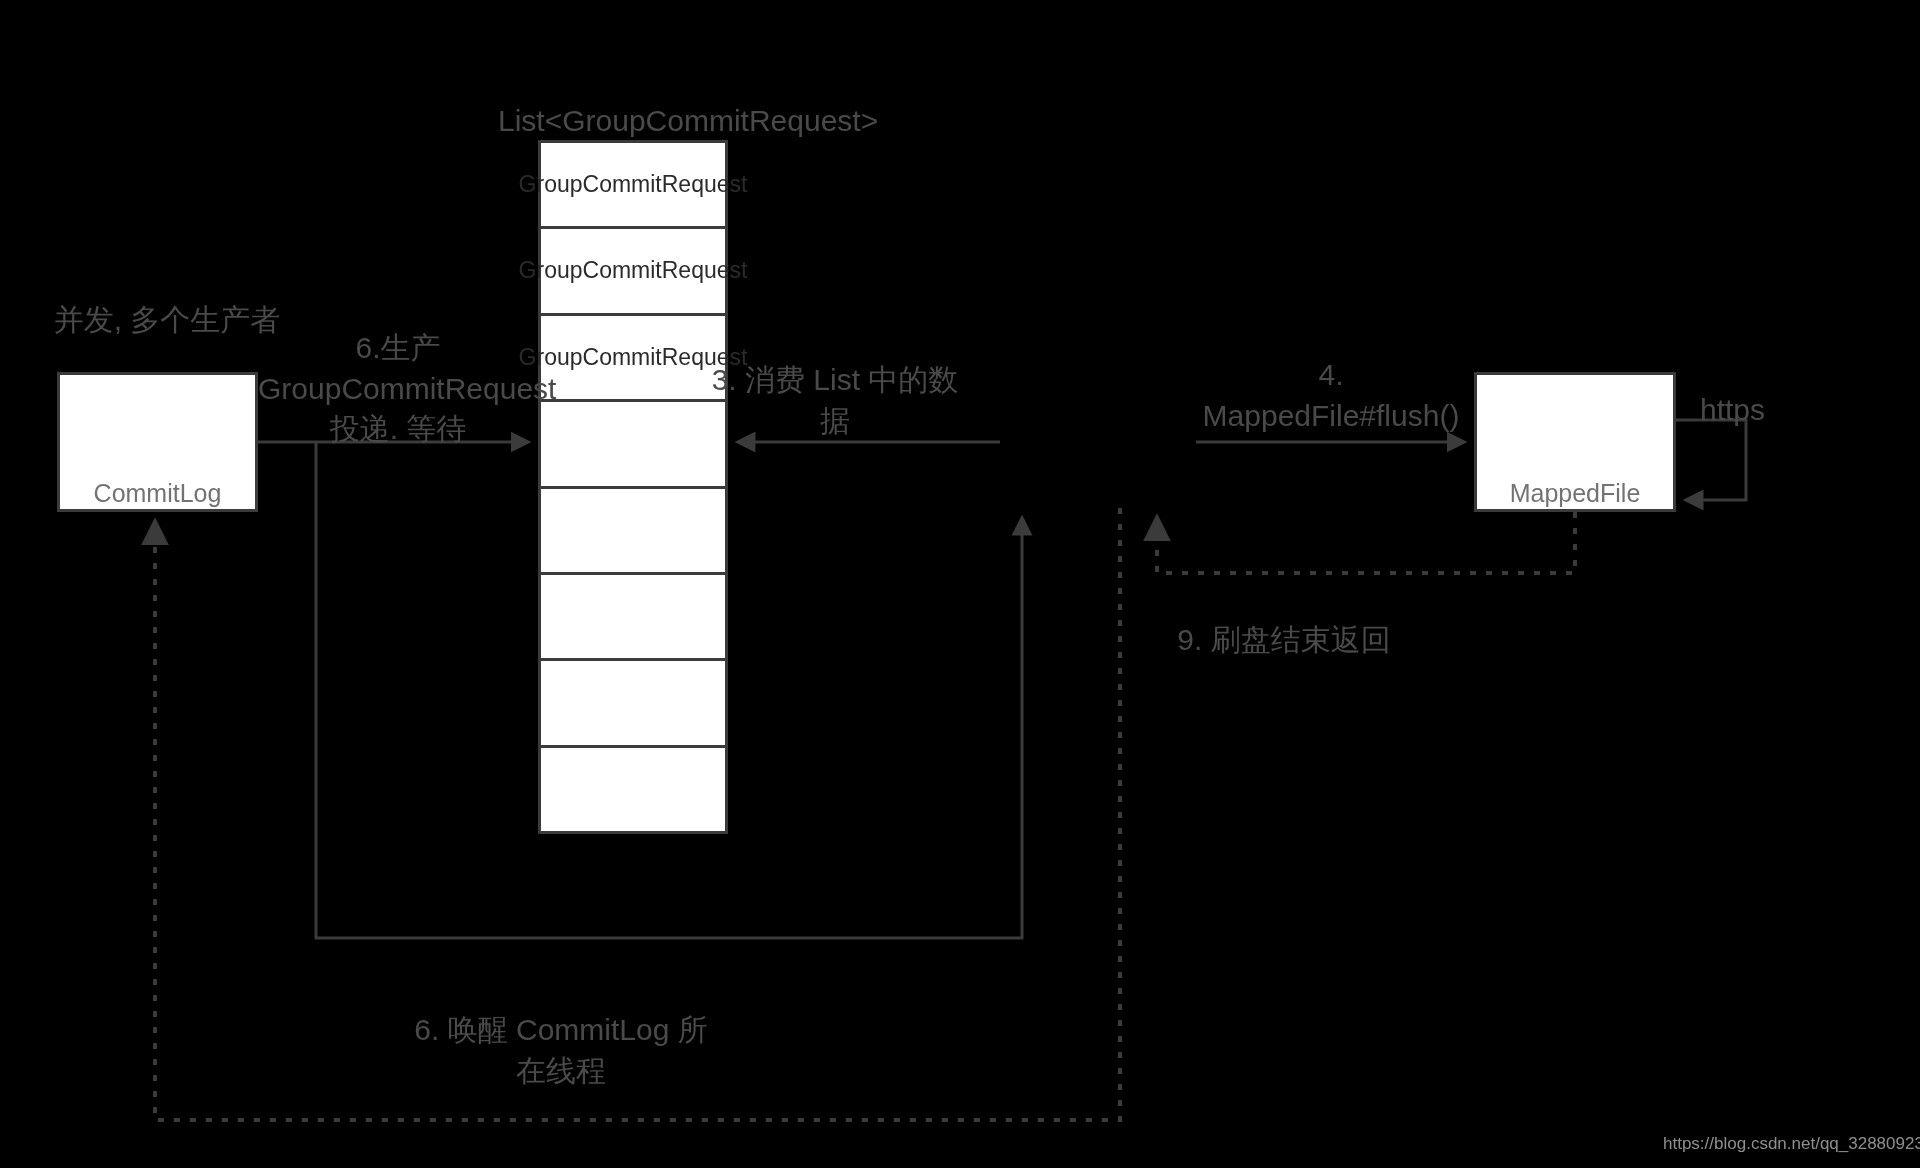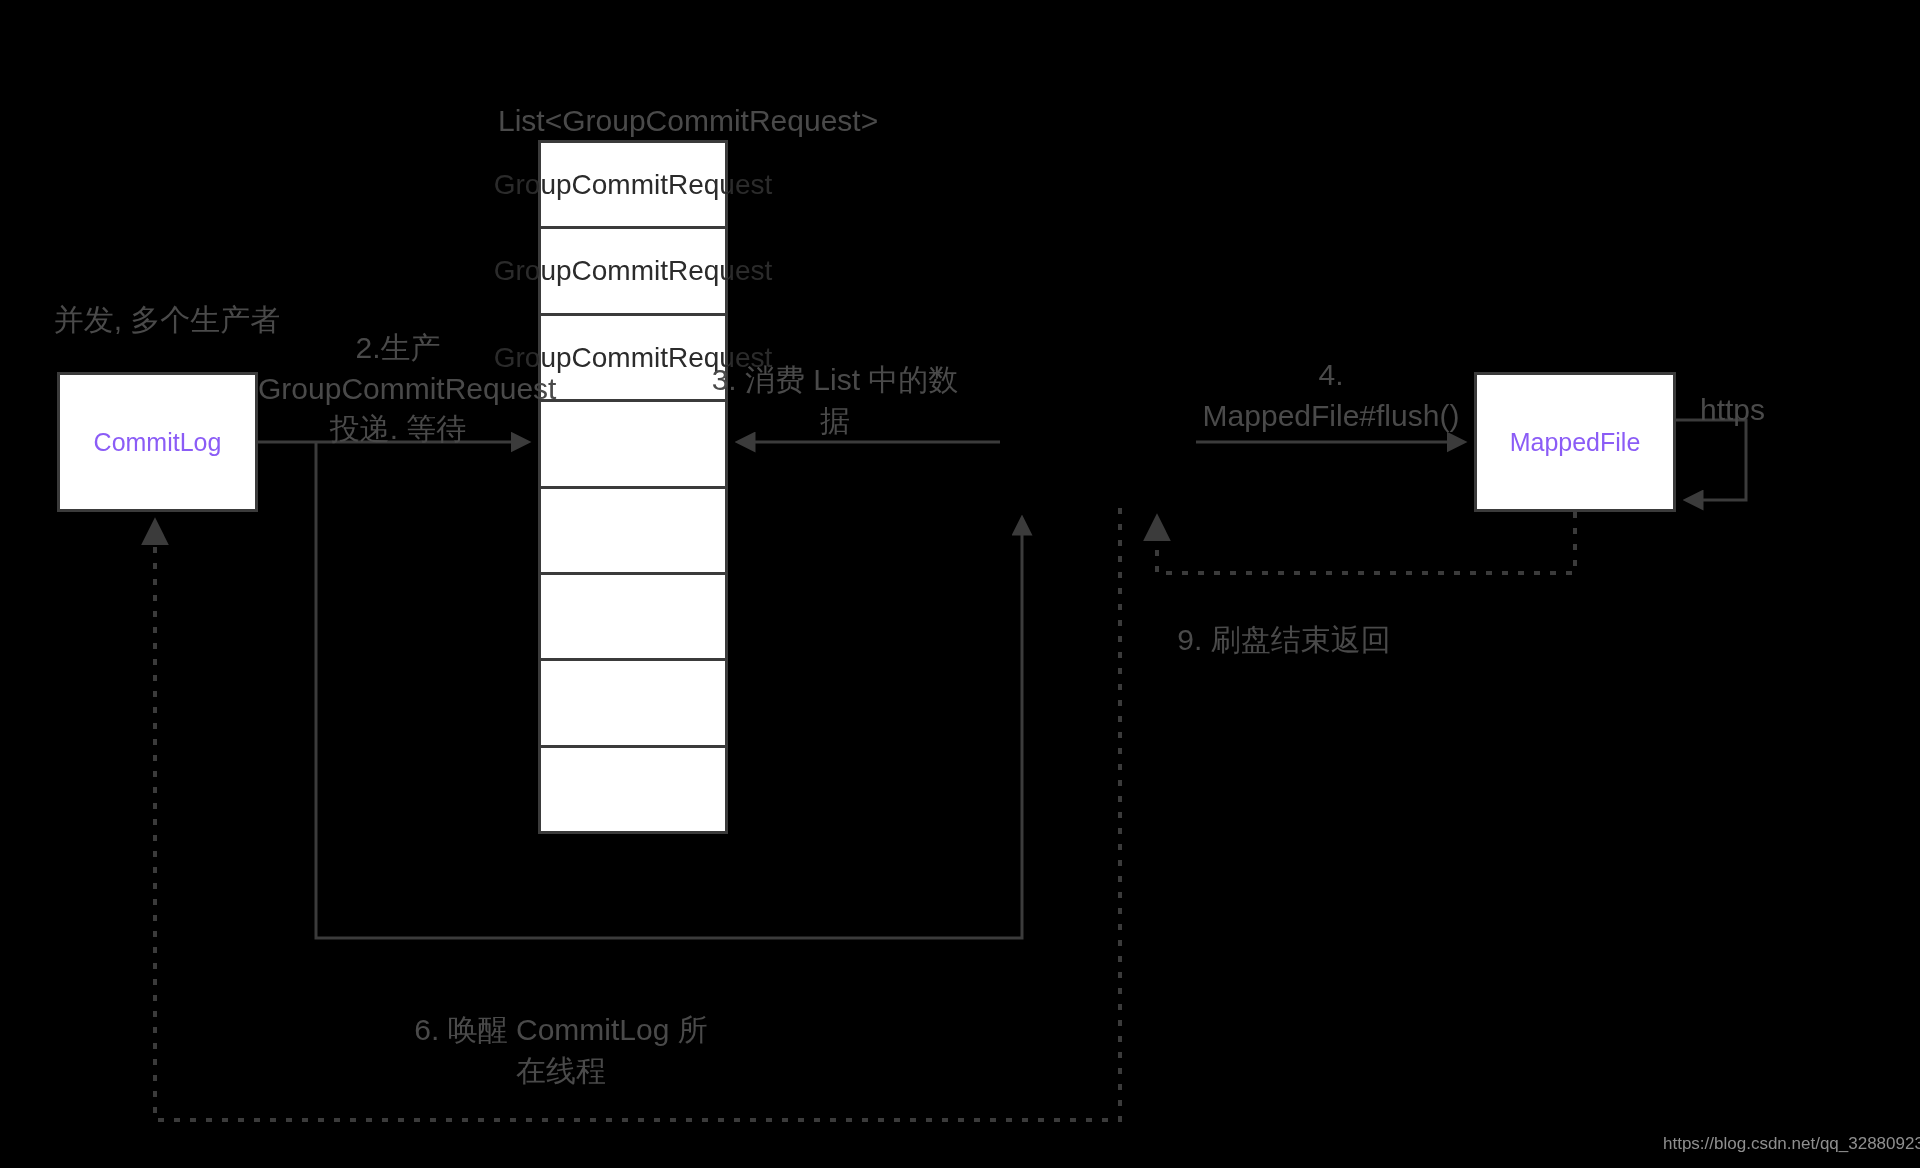--- a/index.html
+++ b/index.html
@@ -2,29 +2,29 @@
 <html><head>
 <meta charset="utf-8">
 <style>
   html,body{margin:0;padding:0;background:#000;}
   body{width:1920px;height:1168px;position:relative;overflow:hidden;
        font-family:"Liberation Sans","DejaVu Sans",sans-serif;}
   #stage{position:absolute;left:0;top:0;width:1920px;height:1168px;}
   svg.layer{position:absolute;left:0;top:0;width:1920px;height:1168px;}
 
   .node{position:absolute;background:#ffffff;border:3px solid #3b3b3b;
-        box-sizing:border-box;display:flex;align-items:center;justify-content:center;
-        text-align:center;color:#8b5cf6;font-size:25px;line-height:1.28;}
+        box-sizing:border-box;display:flex;align-items:flex-end;justify-content:center;
+        text-align:center;color:#737373;font-size:25px;line-height:1.28;}
   .node span{display:block;padding:0 6px;}
 
   .listwrap{position:absolute;border:3px solid #3b3b3b;background:#ffffff;
             box-sizing:border-box;display:flex;flex-direction:column;}
   .cell{flex:1 1 0;box-sizing:border-box;border-bottom:3px solid #3b3b3b;
         display:flex;align-items:center;justify-content:center;text-align:center;
-        color:#2b2b2b;font-size:28px;line-height:1.28;background:#fff;}
+        color:#2b2b2b;font-size:23px;line-height:1.28;background:#fff;}
   .cell:last-child{border-bottom:none;}
   .cell span{display:block;}
 
   .lbl{position:absolute;color:#4a4a4a;font-size:30px;line-height:1.35;
        text-align:center;white-space:pre-line;}
   .watermark{position:absolute;color:#8f8f8f;font-size:17px;white-space:nowrap;}
 </style>
 </head>
 <body>
 
@@ -90,21 +90,21 @@
     <div class="cell">
       <span></span>
       </div>
     <div class="cell">
       <span></span>
       </div>
   </div>
 
   <div class="lbl" style="left:42px;top:300px;width:250px;text-align:center;">并发, 多个生产者</div>
 
-  <div class="lbl" style="left:258px;top:328px;width:280px;">2.生产 GroupCommitRequest 投递. 等待</div>
+  <div class="lbl" style="left:258px;top:328px;width:280px;">6.生产 GroupCommitRequest 投递. 等待</div>
 
   <div class="lbl" style="left:710px;top:340px;width:250px;margin-top:20px;">3. 消费 List 中的数据</div>
 
   <div class="lbl" style="left:1196px;top:355px;width:270px;">4. MappedFile#flush()</div>
 
   <div class="lbl" style="left:1700px;top:390px;width:110px;text-align:left;">https</div>
 
   <div class="lbl" style="left:1134px;top:620px;width:300px;">9. 刷盘结束返回</div>
 
 

